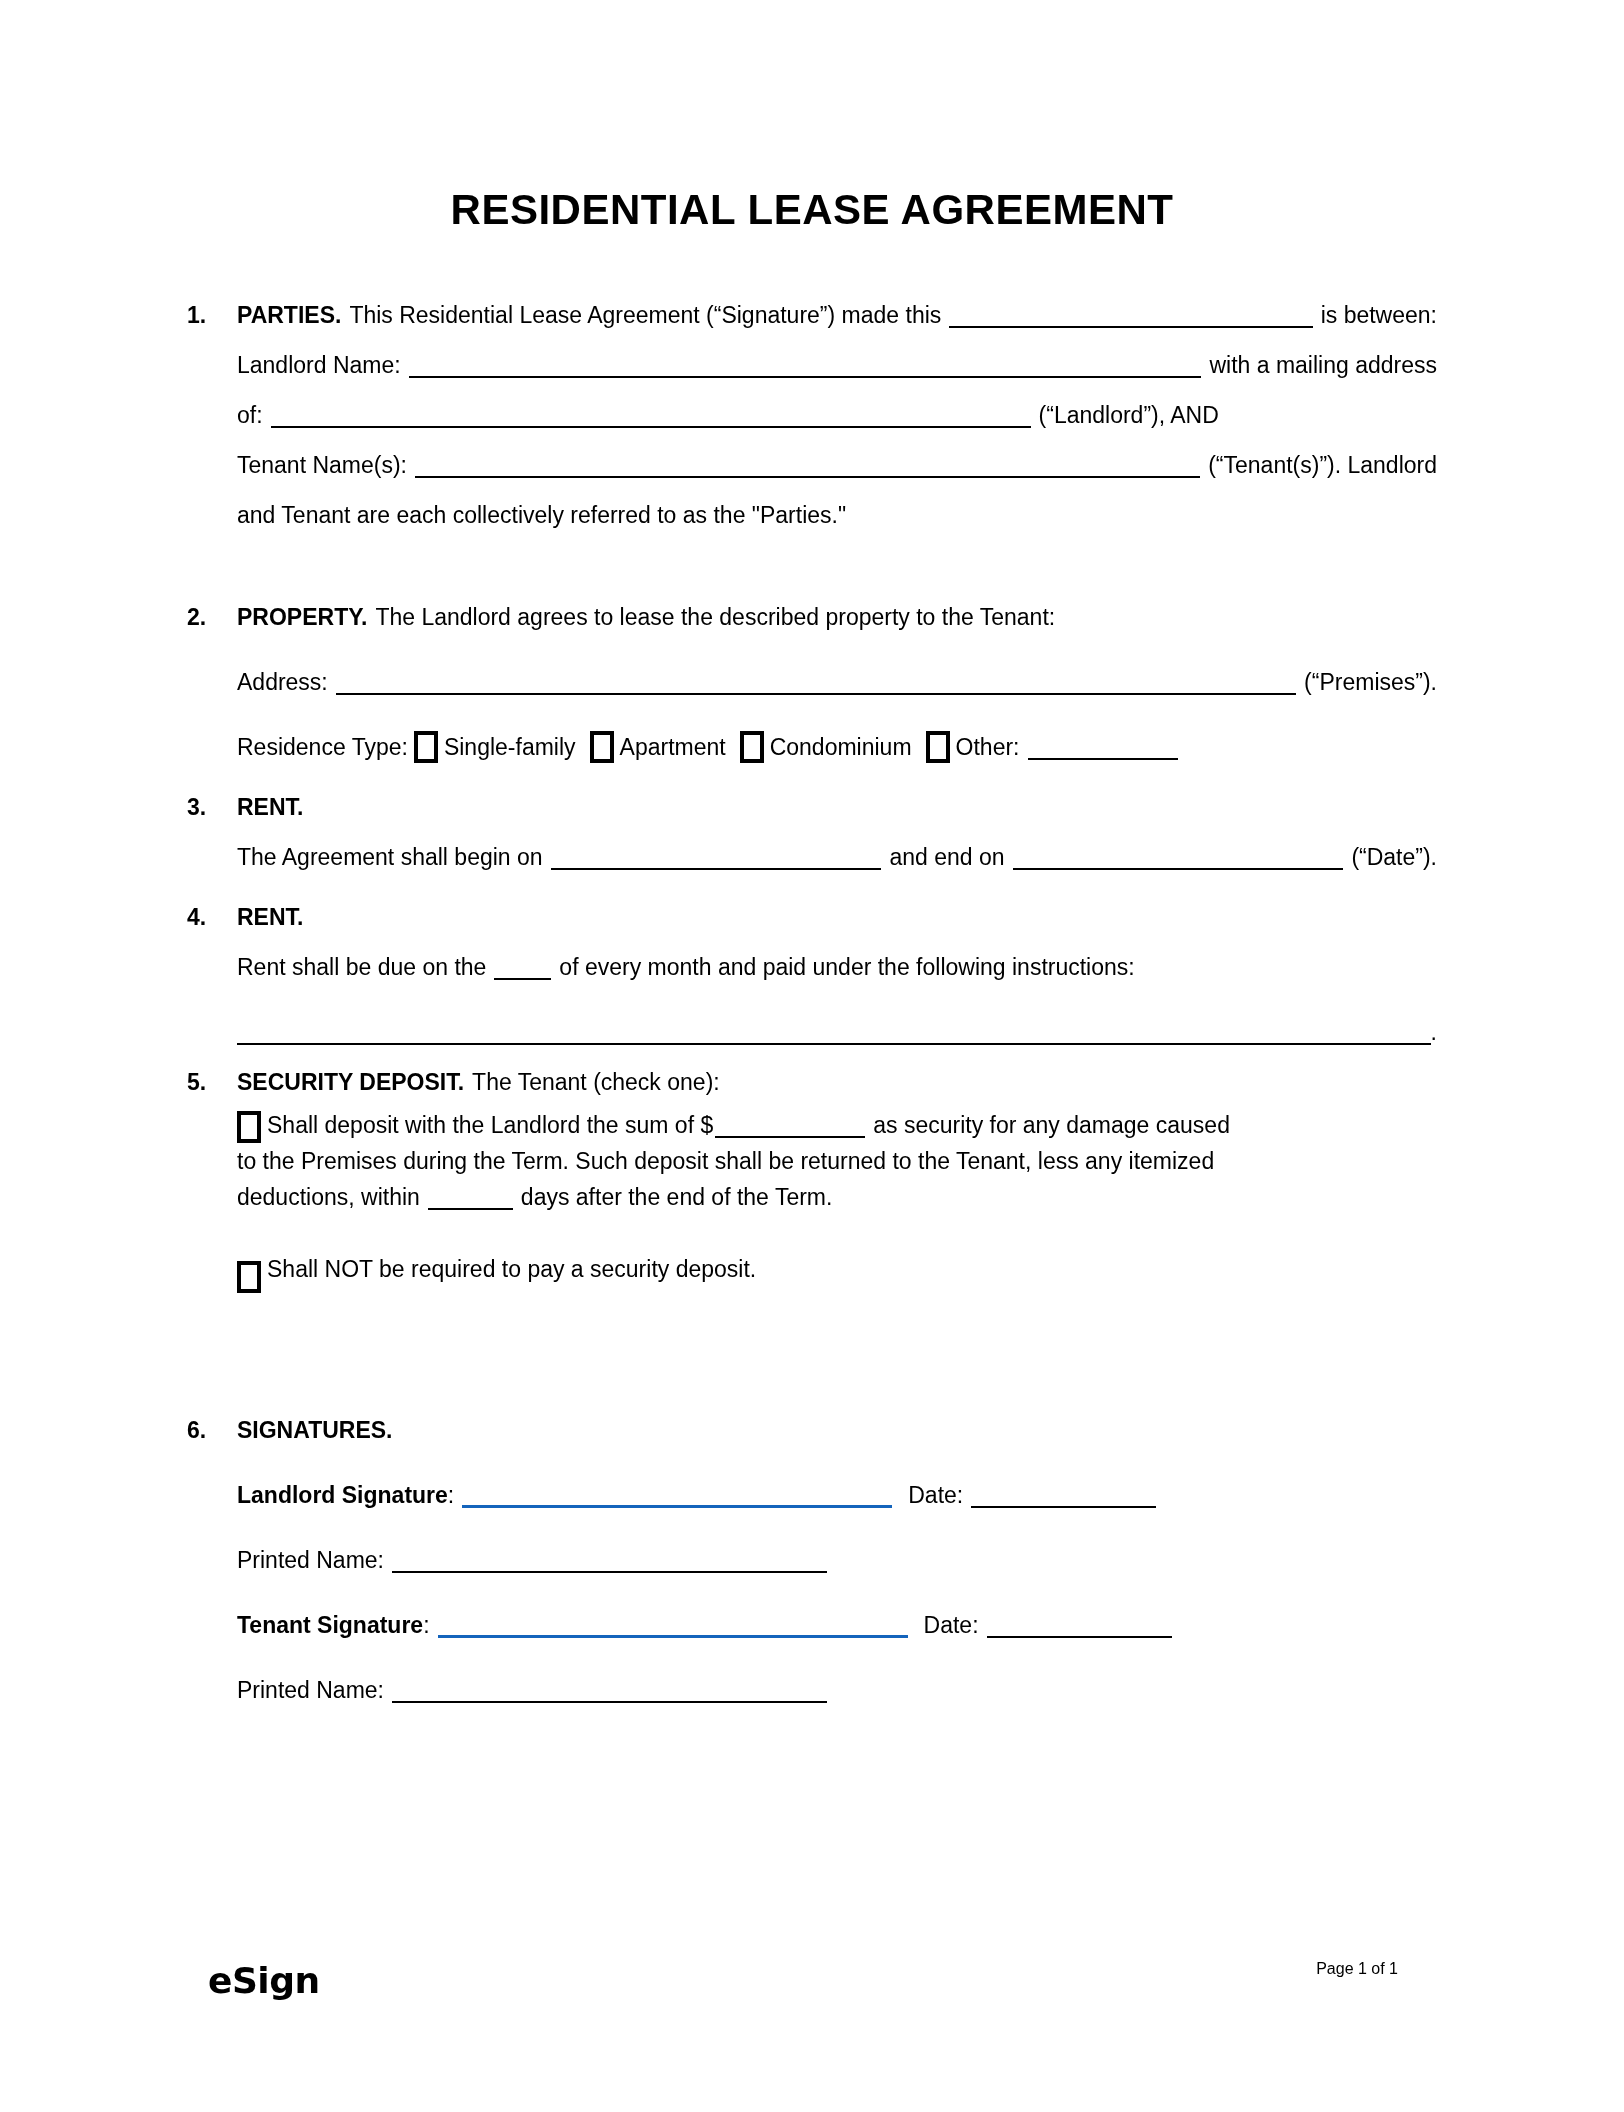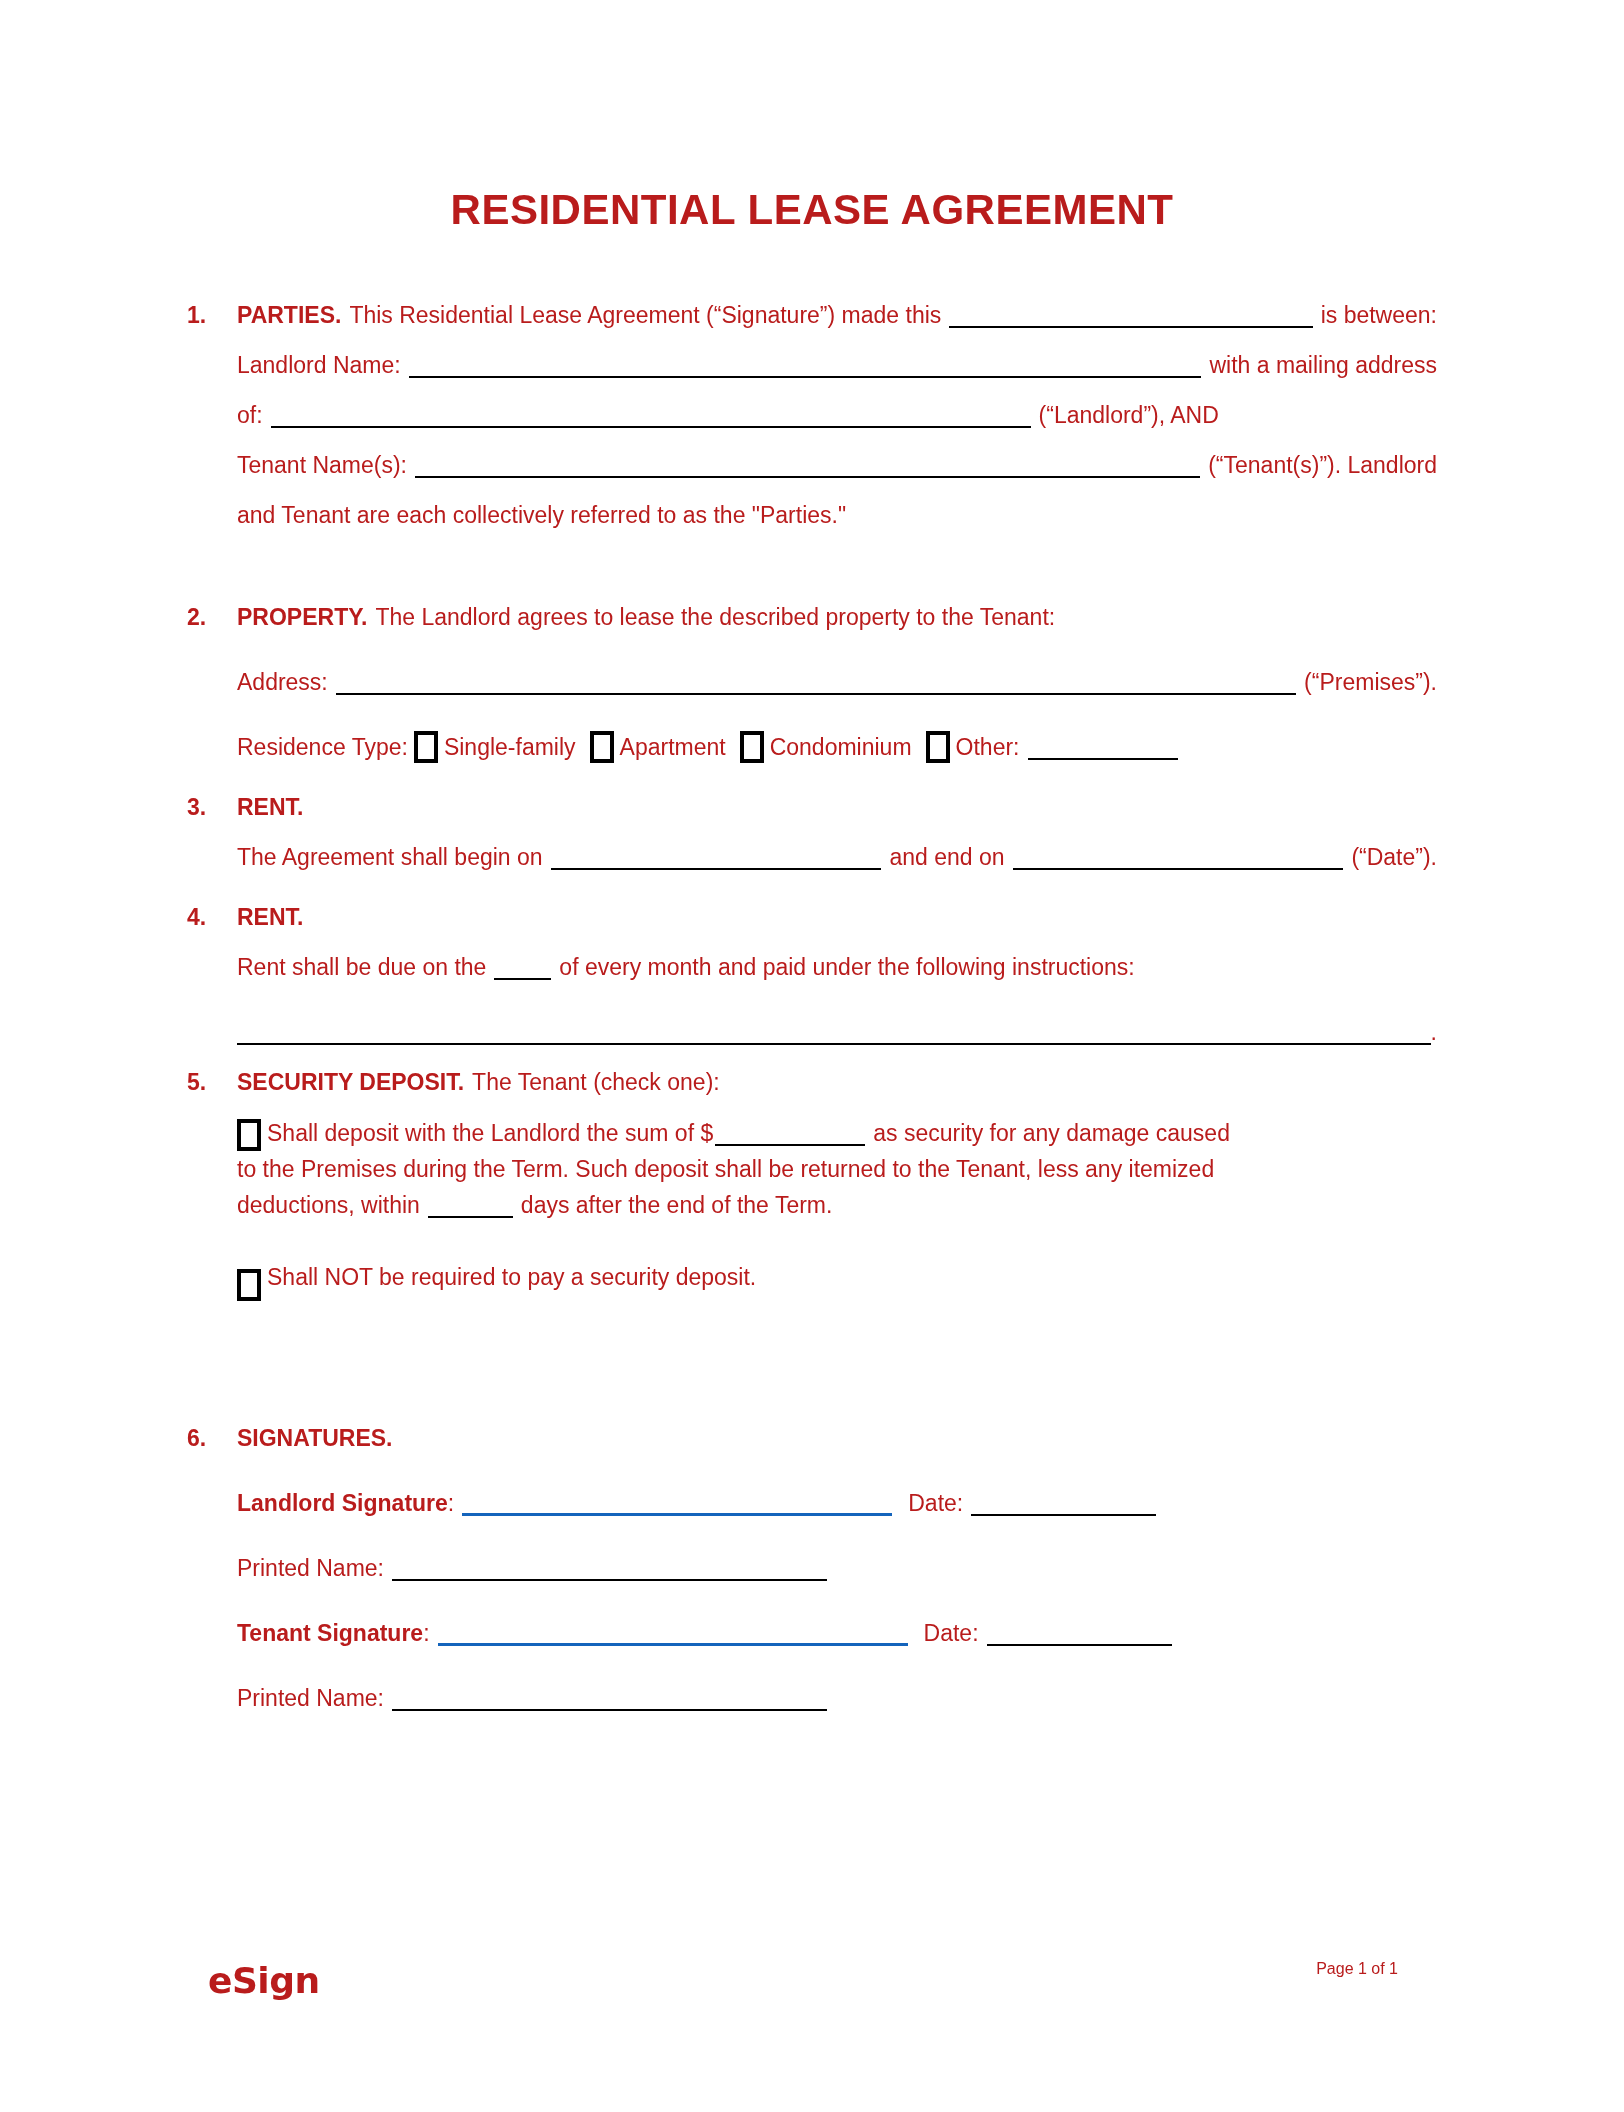--- a/index.html
+++ b/index.html
@@ -3,21 +3,21 @@
 <meta charset="utf-8">
 <style>
   * { margin:0; padding:0; box-sizing:border-box; }
   html,body { background:#ffffff; }
   .page {
     position:relative;
     width:1624px; height:2112px;
     background:#ffffff;
     font-family:"Liberation Sans", sans-serif;
     font-size:23px;
-    color:#b91c1c;
+    color:#000000;
     overflow:hidden;
   }
   .content { position:absolute; left:187px; top:0; width:1250px; }
   .doc-title {
     margin-top:186px;
     text-align:center;
     font-size:42px; font-weight:bold; letter-spacing:0.5px;
     line-height:48px;
     white-space:nowrap;
   }
@@ -47,21 +47,21 @@
   }
   .cb-inline { vertical-align:-10px; transform:none; margin-right:6px; }
   
   .sec-parties   { margin-top:56px; }
   .sec-property  { margin-top:52px; }
   .sec-term      { margin-top:10px; }
   .sec-rent      { margin-top:10px; }
   .sec-security  { margin-top:0px; }
   .sec-signatures{ margin-top:116px; }
   .para-gap { margin-top:15px; }
-  .deposit-para { margin-left:50px; margin-top:8px; line-height:36px; }
+  .deposit-para { margin-left:50px; margin-top:0; line-height:36px; }
   .deposit-para .row { white-space:nowrap; }
   .blank-fixed {
     display:inline-block; height:12px; border-bottom:2px solid #000;
     transform:translateY(5px);
   }
   .opt2-row { margin-top:34px; line-height:40px;align-items:center; }
   .sig-row .date-label { margin-left:8px; }
   .footer {
     position:absolute; left:208px; right:226px; top:1960px;
     display:flex; justify-content:space-between; align-items:flex-start;

